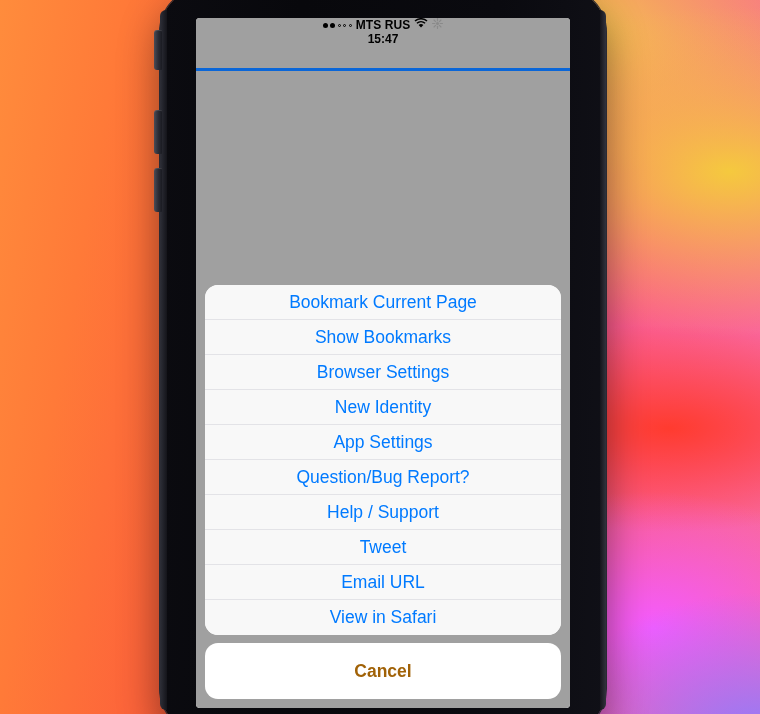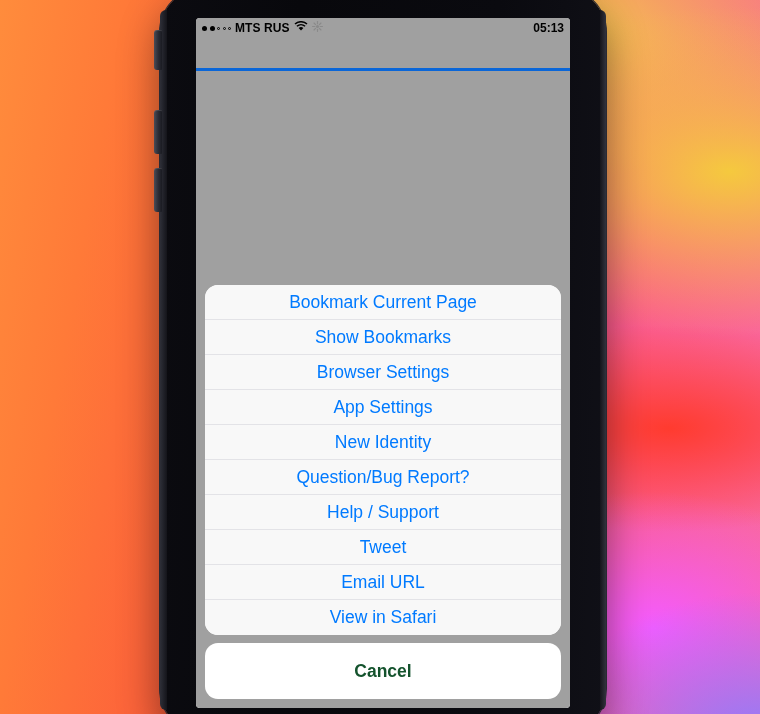--- a/index.html
+++ b/index.html
@@ -75,20 +75,21 @@
   }
 
   
   .status-bar {
     position:absolute; left:0; top:0; width:100%; height:20px;
     background:#a0a0a0;
     display:flex; align-items:center;
     padding:0 6px;
     font-size:12px; font-weight:bold; color:#000;
     z-index:5;
+    flex-direction:column;
   }
   .sb-left  { display:flex; align-items:center; gap:4px; flex:1; }
   .sb-mid   { display:flex; align-items:center; justify-content:center; flex:0 0 auto; }
   .sb-right { display:flex; align-items:center; gap:5px; flex:1; justify-content:flex-end; }
   .sig-dots { display:flex; align-items:center; gap:2.5px; }
   .sig-dots i { width:5px; height:5px; border-radius:50%; display:block; }
   .sig-dots i.on  { background:#000; }
   .sig-dots i.off { background:transparent; border:1px solid #000; width:3px; height:3px; }
   .carrier { font-size:12px; letter-spacing:.1px; }
   .clock   { font-size:12px; font-weight:bold; }
@@ -125,21 +126,21 @@
   }
   .sheet-item:last-child { border-bottom:none; }
 
   .cancel-btn {
     margin-top:8px;
     height:56px;
     background:#ffffff;
     border-radius:13px;
     display:flex; align-items:center; justify-content:center;
     font-size:17.5px; font-weight:bold;
-    color:#14532d;
+    color:#a16207;
     cursor:pointer;
     user-select:none;
   }
 </style>
 </head>
 <body>
 
 <div class="wallpaper"></div>
 
 <div class="phone">
@@ -182,32 +183,32 @@
                 <line x1="8.1" y1="8.1" x2="9.8" y2="9.8"></line>
               <line x1="9.8" y1="2.2" x2="8.1" y2="3.9"></line>
                 <line x1="3.9" y1="8.1" x2="2.2" y2="9.8"></line>
             </g>
             <circle cx="6" cy="6" r="1.7" fill="#8a8a8a"></circle>
           </svg>
         </span>
       </div>
 
       <div class="sb-mid">
-        <span class="clock">05:13</span>
+        <span class="clock">15:47</span>
       </div>
 
     </div>
 
     <div class="action-sheet">
       <div class="sheet-group">
         <div class="sheet-item">Bookmark Current Page</div>
         <div class="sheet-item">Show Bookmarks</div>
         <div class="sheet-item">Browser Settings</div>
+        <div class="sheet-item">New Identity</div>
         <div class="sheet-item">App Settings</div>
-        <div class="sheet-item">New Identity</div>
         <div class="sheet-item">Question/Bug Report?</div>
         <div class="sheet-item">Help / Support</div>
         <div class="sheet-item">Tweet</div>
         <div class="sheet-item">Email URL</div>
         <div class="sheet-item">View in Safari</div>
       </div>
       <div class="cancel-btn">Cancel</div>
     </div>
 
   </div>

